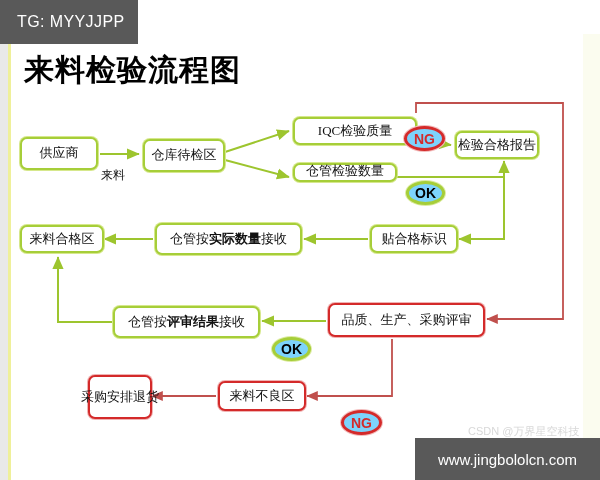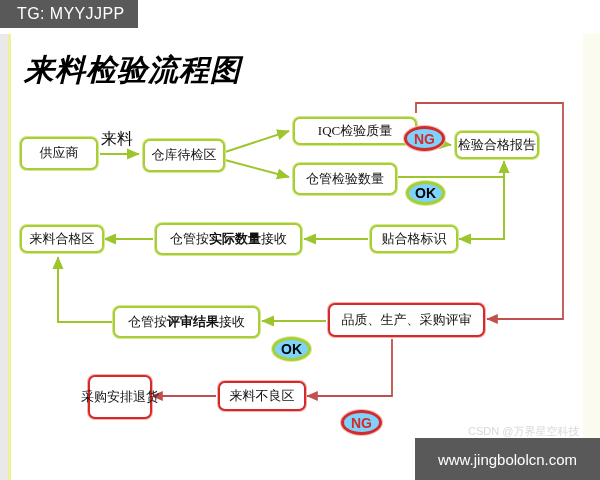--- a/index.html
+++ b/index.html
@@ -38,21 +38,21 @@
   .right-pale-edge {
     position: absolute;
     left: 583px; top: 34px;
     width: 1px; height: 446px;
     background: #f2f3c8;
   }
 
   .tg-bar {
     position: absolute;
     left: 0; top: 0;
-    width: 138px; height: 28px;
+    width: 138px; height: 44px;
     background: #595959;
     color: #ffffff;
     font-family: "Liberation Sans", sans-serif;
     font-size: 16px;
     letter-spacing: .4px;
     display: flex;
     align-items: center;
     padding-left: 17px;
     box-sizing: border-box;
   }
@@ -80,21 +80,20 @@
   }
 
   .title {
     position: absolute;
     left: 24px; top: 50px;
     font-size: 30px;
     font-weight: bold;
     color: #000000;
     letter-spacing: 1px;
     white-space: nowrap;
-    font-style: italic;
   }
 
   
   #wires {
     position: absolute;
     left: 0; top: 0;
     width: 600px; height: 480px;
     pointer-events: none;
   }
 
@@ -120,23 +119,24 @@
   .node.red {
     border: 2.5px solid #d42a2a;
     border-radius: 7px;
     box-shadow: 0 0 0 1px #f0b3b3;
   }
   .node b { font-weight: bold; text-align: center; }
 
   
   .edge-label {
     position: absolute;
-    font-size: 16px;
+    font-size: 12px;
     color: #111111;
     white-space: nowrap;
+    margin-top: 38px;
   }
 
   
   .badge {
     position: absolute;
     box-sizing: border-box;
     display: flex;
     align-items: center;
     justify-content: center;
     font-family: "Liberation Sans", sans-serif;
@@ -217,21 +217,21 @@
   </div>
 
   <div class="node green" style="left:143px; top:139px; width:82px; height:33px;">
     <span>仓库待检区</span>
   </div>
 
   <div class="node green" style="left:293px; top:117px; width:124px; height:28px;">
     <span>IQC检验质量</span>
   </div>
 
-  <div class="node green" style="left:293px; top:163px; width:104px; height:32px;">
+  <div class="node green" style="left:293px; top:163px; width:104px; height:19px;font-family:Liberation Mono, monospace;">
     <span>仓管检验数量</span>
   </div>
 
   <div class="node green" style="left:455px; top:131px; width:84px; height:28px;">
     <span>检验合格报告</span>
   </div>
 
   <div class="node green" style="left:20px; top:225px; width:84px; height:28px;">
     <span>来料合格区</span>
   </div>

